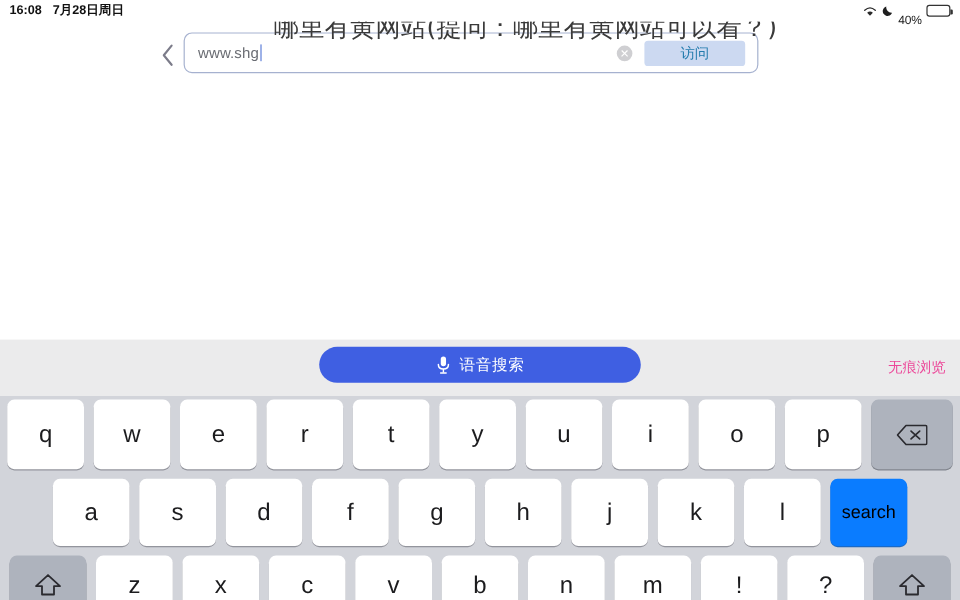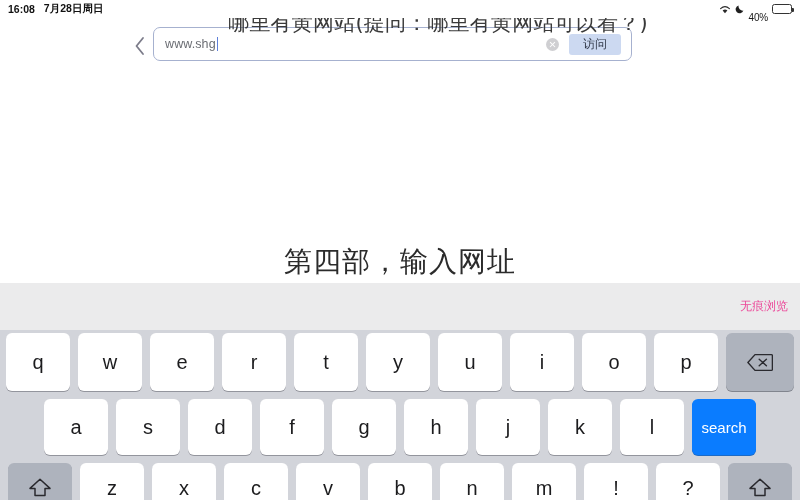--- a/index.html
+++ b/index.html
@@ -176,27 +176,27 @@
     background: #ffffff;
   }
   .clear-icon::before { transform: rotate(45deg); }
   .clear-icon::after  { transform: rotate(-45deg); }
   .visit-btn {
     flex: none;
     min-width: 42px;
     height: 21px;
     border-radius: 3px;
     background: #c5d4f0;
-    color: #0f172a;
+    color: #0369a1;
     font-size: 12px;
     display: flex;
     align-items: center;
     justify-content: center;
     font-family: "DejaVu Sans", sans-serif;
-    padding: 0 5px;
+    padding: 0 21px;
     margin-right: 4px;
   }
 
   
   .center-caption {
     position: absolute;
     top: 243px;
     left: 0;
     width: 800px;
     text-align: center;
@@ -294,21 +294,21 @@
     font-family: "Liberation Sans", sans-serif;
     box-shadow: 0 1px 0 rgba(136,138,146,0.85);
     flex: none;
   }
   .key.func {
     background: #aeb3bd;
     box-shadow: 0 1px 0 rgba(120,124,133,0.9);
   }
   .key.search-key {
     background: #0a7cff;
-    color: #ffffff;
+    color: #000000;
     font-size: 15px;
     width: 112px;
     box-shadow: 0 1px 0 rgba(8,94,194,0.9);
   }
   .key.backspace { width: 68px; }
   .key.shift { width: 64px; }
   .row2 { padding-left: 28px; padding-right: 28px; }
 
   .kb-row.row2 .key { width: 64px; }
 
@@ -359,24 +359,34 @@
     </div>
     <div class="urlbar">
       <span class="url-text" title="输入网址">www.shg</span>
       <span class="url-caret"></span>
       <span class="url-spacer"></span>
       <span class="clear-icon"></span>
       <span class="visit-btn">访问</span>
     </div>
   </div>
 
-  <div class="center-caption">第四部，输入网址</div>
 
   <div class="kb-toolbar"></div>
 
+  <div class="voice-search">
+    <span class="mic-icon">
+      <svg width="13" height="17" viewBox="0 0 13 17">
+        <rect x="4.3" y="1" width="4.4" height="8.2" rx="2.2" fill="#ffffff"></rect>
+        <path d="M2.3 7.8 Q2.3 11.6 6.5 11.6 Q10.7 11.6 10.7 7.8" stroke="#ffffff" stroke-width="1.25" fill="none" stroke-linecap="round"></path>
+        <rect x="5.9" y="11.4" width="1.2" height="3.1" fill="#ffffff"></rect>
+        <rect x="3.6" y="14.3" width="5.8" height="1.2" rx="0.6" fill="#ffffff"></rect>
+      </svg>
+    </span>
+    <span class="voice-label">语音搜索</span>
+  </div>
 
   <div class="incognito-label">无痕浏览</div>
 
   <div class="keyboard">
 
     <div class="kb-row row1">
       <div class="key">q</div>
       <div class="key">w</div>
       <div class="key">e</div>
       <div class="key">r</div>

